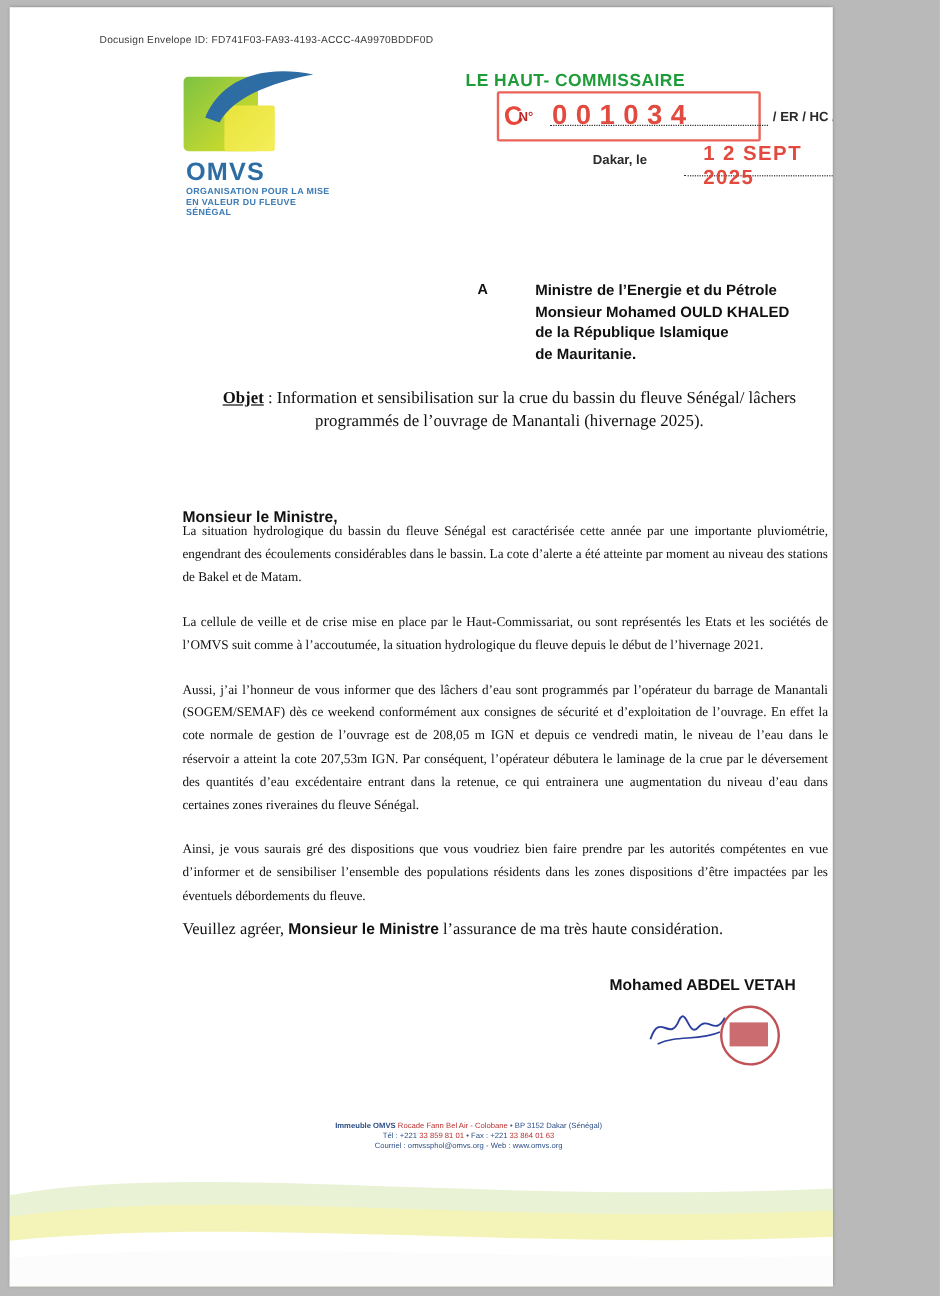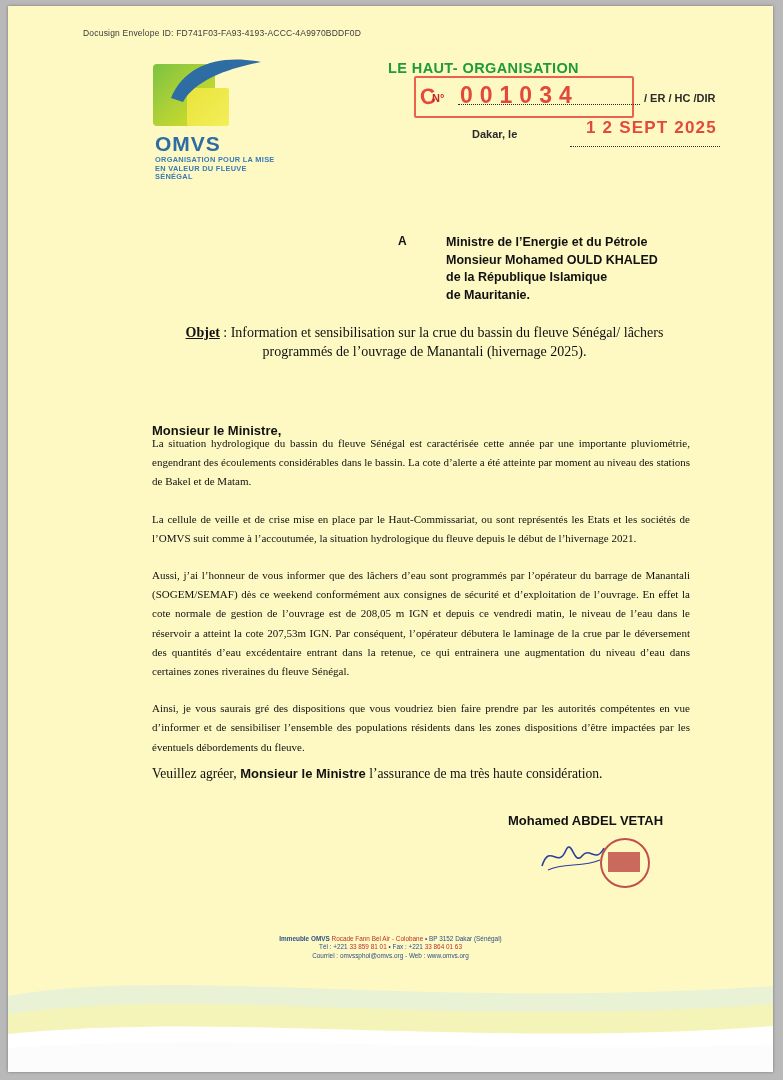--- a/index.html
+++ b/index.html
@@ -12,23 +12,23 @@
     position: relative;
     width: 783px;
     height: 1080px;
     background: #b9b9b9;
     overflow: hidden;
   }
   .sheet {
     position: absolute;
     left: 8px;
     top: 6px;
-    width: 765px;
+    width: 686px;
     height: 1066px;
-    background: #fef9c3;
+    background: #ffffff;
     box-shadow: 0 0 3px rgba(0,0,0,0.35);
     overflow: hidden;
   }
   .docusign {
     position: absolute;
     left: 75px;
     top: 22px;
     font-family: "Liberation Sans", sans-serif;
     font-size: 8.5px;
     color: #3a3a3a;
@@ -162,21 +162,21 @@
     left: 412px;
     top: 78px;
     font-family: "Liberation Sans", sans-serif;
     font-size: 22px;
     color: #e8473c;
     font-weight: bold;
     transform: rotate(-8deg);
   }
   .dakar-row {
     position: absolute;
-    left: 464px;
+    left: 486px;
     top: 122px;
     width: 220px;
     font-family: "Liberation Sans", sans-serif;
     font-size: 11px;
     color: #2a2a2a;
     font-weight: bold;
   }
   .dakar-dots {
     position: absolute;
     left: 562px;
@@ -338,21 +338,21 @@
         <div class="logo-blue">
           <svg width="94" height="46" viewBox="0 0 94 46">
             <path d="M2 40 C 16 6, 52 -4, 92 4 C 60 10, 26 22, 14 44 Z" fill="#2e6da4"></path>
           </svg>
         </div>
       </div>
       <div class="logo-title">OMVS</div>
       <div class="logo-sub">ORGANISATION POUR LA MISE EN VALEUR DU FLEUVE SÉNÉGAL</div>
     </div>
 
-    <div class="hc-title">LE HAUT- ORGANISATION</div>
+    <div class="hc-title">LE HAUT- COMMISSAIRE</div>
 
     <div class="stamp-box"></div>
     <div class="stamp-hook">C</div>
 
     <div class="num-row">
       <span class="num-label">N°</span>
       <span class="num-dots"></span>
       <span class="num-stamp">001034</span>
       <span class="num-tail">/ ER / HC /DIR</span>
     </div>

